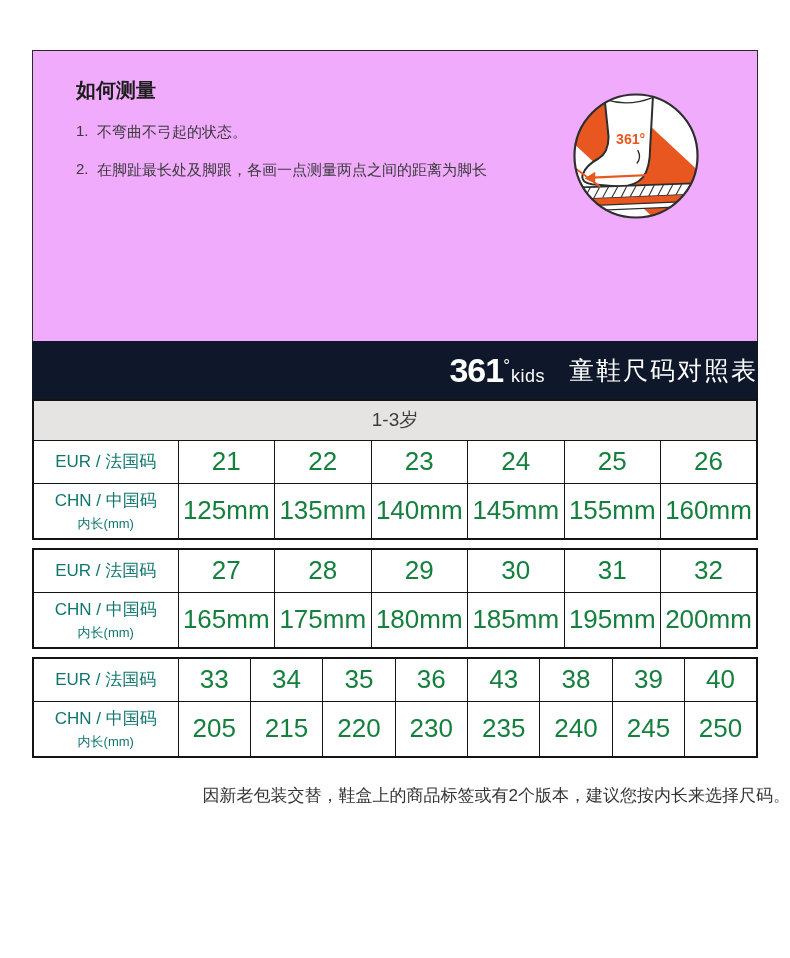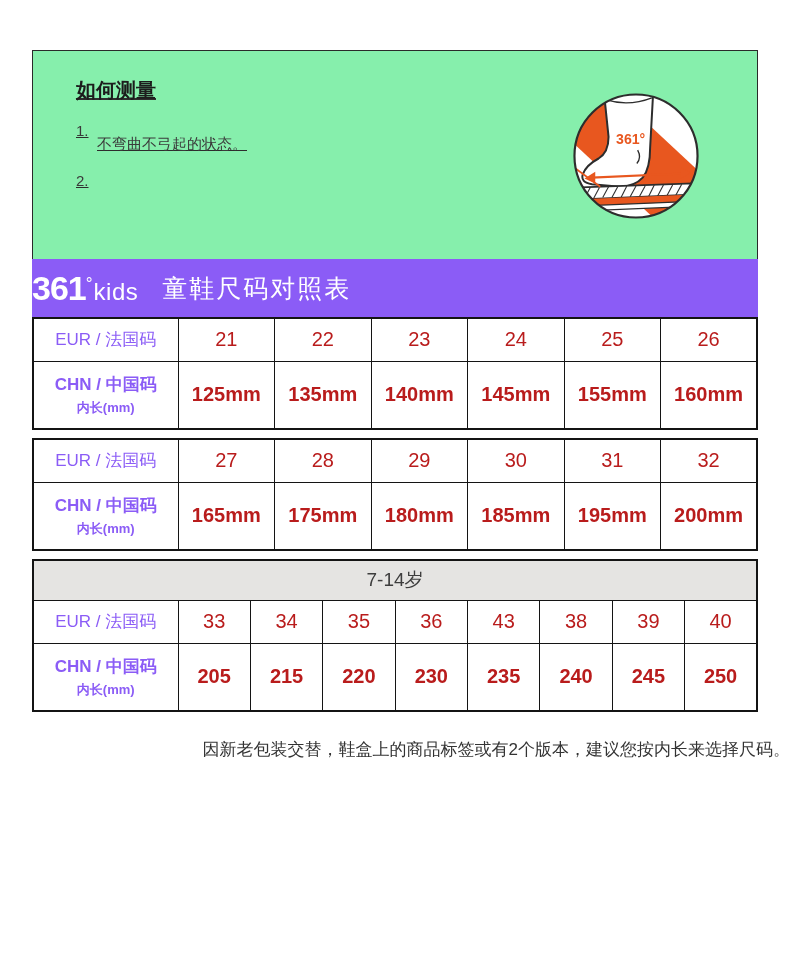--- a/index.html
+++ b/index.html
@@ -9,44 +9,43 @@
     font-family: "Liberation Sans", "DejaVu Sans", sans-serif;
     color: #2d2d2d;
     overflow: hidden;
   }
 
   
   .measure-box {
     position: relative;
     margin: 50px 32px 0 32px;
     width: 726px;
-    height: 209px;
+    height: 291px;
     border: 1px solid #2a2a2a;
     border-bottom: none;
-    background: #86efac;
-    text-decoration: underline;
+    background: #f0abfc;
   }
   .mb-title {
     padding-top: 26px;
     margin-left: 43px;
     font-size: 20px;
     font-weight: bold;
     color: #1c1c1c;
   }
   .steps {
     margin: 18px 0 0 43px;
     width: 480px;
     font-size: 15px;
     color: #3a3a3a;
   }
   .step { display: flex; }
   .step + .step { margin-top: 18px; }
   .step-num { width: 21px; flex: 0 0 21px; }
   .step-line { line-height: 20px; }
-  .step-line.cont { margin-top: 12px; }
+  .step-line.cont { margin-top: 0; }
   .tip {
     margin-top: 44px;
     text-align: center;
     font-size: 17px;
     color: #2b2b2b;
     line-height: 33px;
   }
   .tip-line2 { transform: translateX(-45px); }
 
   .illus {
@@ -55,30 +54,30 @@
     right: 42px;
     width: 158px;
     height: 158px;
   }
 
   
   .banner {
     margin: 0 32px;
     width: 726px;
     height: 58px;
-    background: #8b5cf6;
+    background: #0f172a;
     display: flex;
     align-items: center;
-    justify-content: flex-start;
+    justify-content: flex-end;
     color: #ffffff;
   }
   .brand { display: flex; align-items: baseline; }
   .brand-num { font-size: 34px; font-weight: bold; letter-spacing: -1px; }
   .brand-deg { font-size: 17px; position: relative; top: -11px; }
-  .brand-kids { font-size: 24px; font-weight: 400; margin-left: 1px; letter-spacing: 0.5px; }
+  .brand-kids { font-size: 18px; font-weight: 400; margin-left: 1px; letter-spacing: 0.5px; }
   .banner-title { font-size: 25px; margin-left: 24px; letter-spacing: 2px; }
 
   
   .size-table {
     margin: 0 32px;
     width: 726px;
     border-collapse: collapse;
     table-layout: fixed;
     border: 2px solid #141414;
   }
@@ -89,24 +88,24 @@
     vertical-align: middle;
   }
   col.c-label { width: 145px; }
   td.age-cell {
     height: 40px;
     background: #e5e4e2;
     font-size: 19px;
     color: #3d3d3d;
   }
   tr.eur-row td { height: 43px; }
-  tr.chn-row td { height: 68px; font-weight: bold; }
-  td.lbl { font-size: 17px; color: #8b5cf6; }
+  tr.chn-row td { height: 56px; }
+  td.lbl { font-size: 17px; color: #0f766e; }
   td.lbl .sub { font-size: 13px; margin-top: 3px; }
-  td.val { font-size: 20px; color: #b91c1c; }
+  td.val { font-size: 26px; color: #15803d; }
 
   
   .footer-note {
     margin-top: 26px;
     text-align: right;
     font-size: 17px;
     color: #333333;
   }
 </style>
 </head>
@@ -117,20 +116,23 @@
 
   <div class="steps">
     <div class="step">
       <div class="step-num">1.</div>
       <div class="step-body">
         <div class="step-line cont">不弯曲不弓起的状态。</div>
       </div>
     </div>
     <div class="step">
       <div class="step-num">2.</div>
+      <div class="step-body">
+        <div class="step-line">在脚趾最长处及脚跟，各画一点测量两点之间的距离为脚长</div>
+      </div>
     </div>
   </div>
 
 
   <svg class="illus" viewBox="0 0 190 190" aria-hidden="true">
     <defs>
       <clipPath id="circ">
           <circle cx="95" cy="95" r="74"></circle>
         </clipPath>
     </defs>
@@ -187,20 +189,23 @@
   <colgroup>
       <col class="c-label">
       <col>
       <col>
       <col>
       <col>
       <col>
       <col>
     </colgroup>
   <tbody>
+      <tr>
+    <td colspan="7" class="age-cell">1-3岁</td>
+  </tr>
   <tr class="eur-row">
     <td class="lbl">EUR / 法国码</td>
     <td class="val">21</td>
     <td class="val">22</td>
     <td class="val">23</td>
     <td class="val">24</td>
     <td class="val">25</td>
     <td class="val">26</td>
   </tr>
   <tr class="chn-row">
@@ -259,23 +264,20 @@
       <col>
       <col>
       <col>
       <col>
       <col>
       <col>
       <col>
       <col>
     </colgroup>
   <tbody>
-      <tr>
-    <td colspan="9" class="age-cell">7-14岁</td>
-  </tr>
   <tr class="eur-row">
     <td class="lbl">EUR / 法国码</td>
     <td class="val">33</td>
     <td class="val">34</td>
     <td class="val">35</td>
     <td class="val">36</td>
     <td class="val">43</td>
     <td class="val">38</td>
     <td class="val">39</td>
     <td class="val">40</td>

